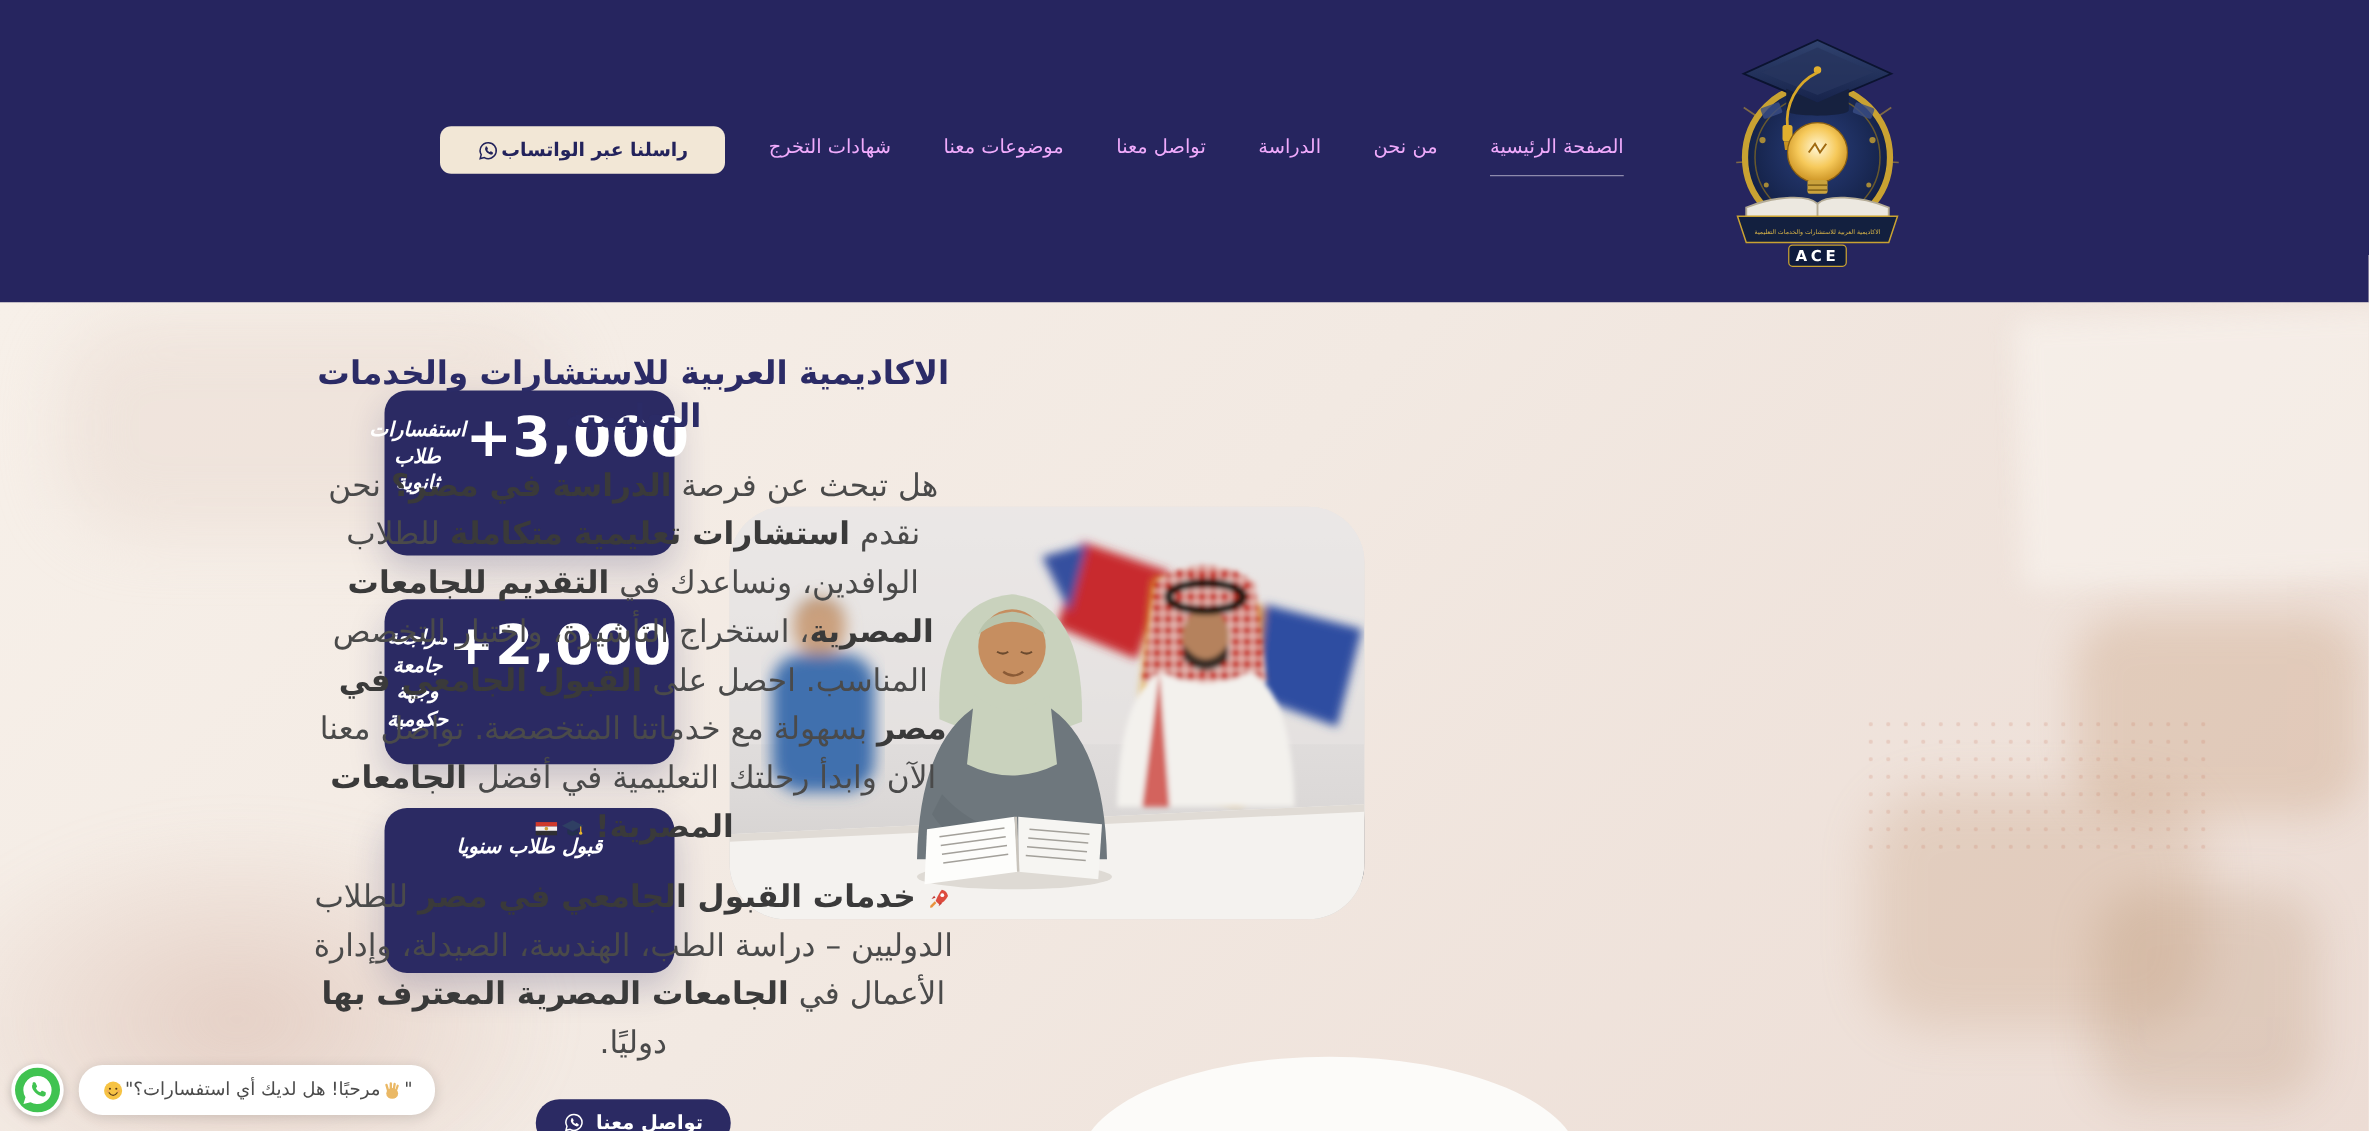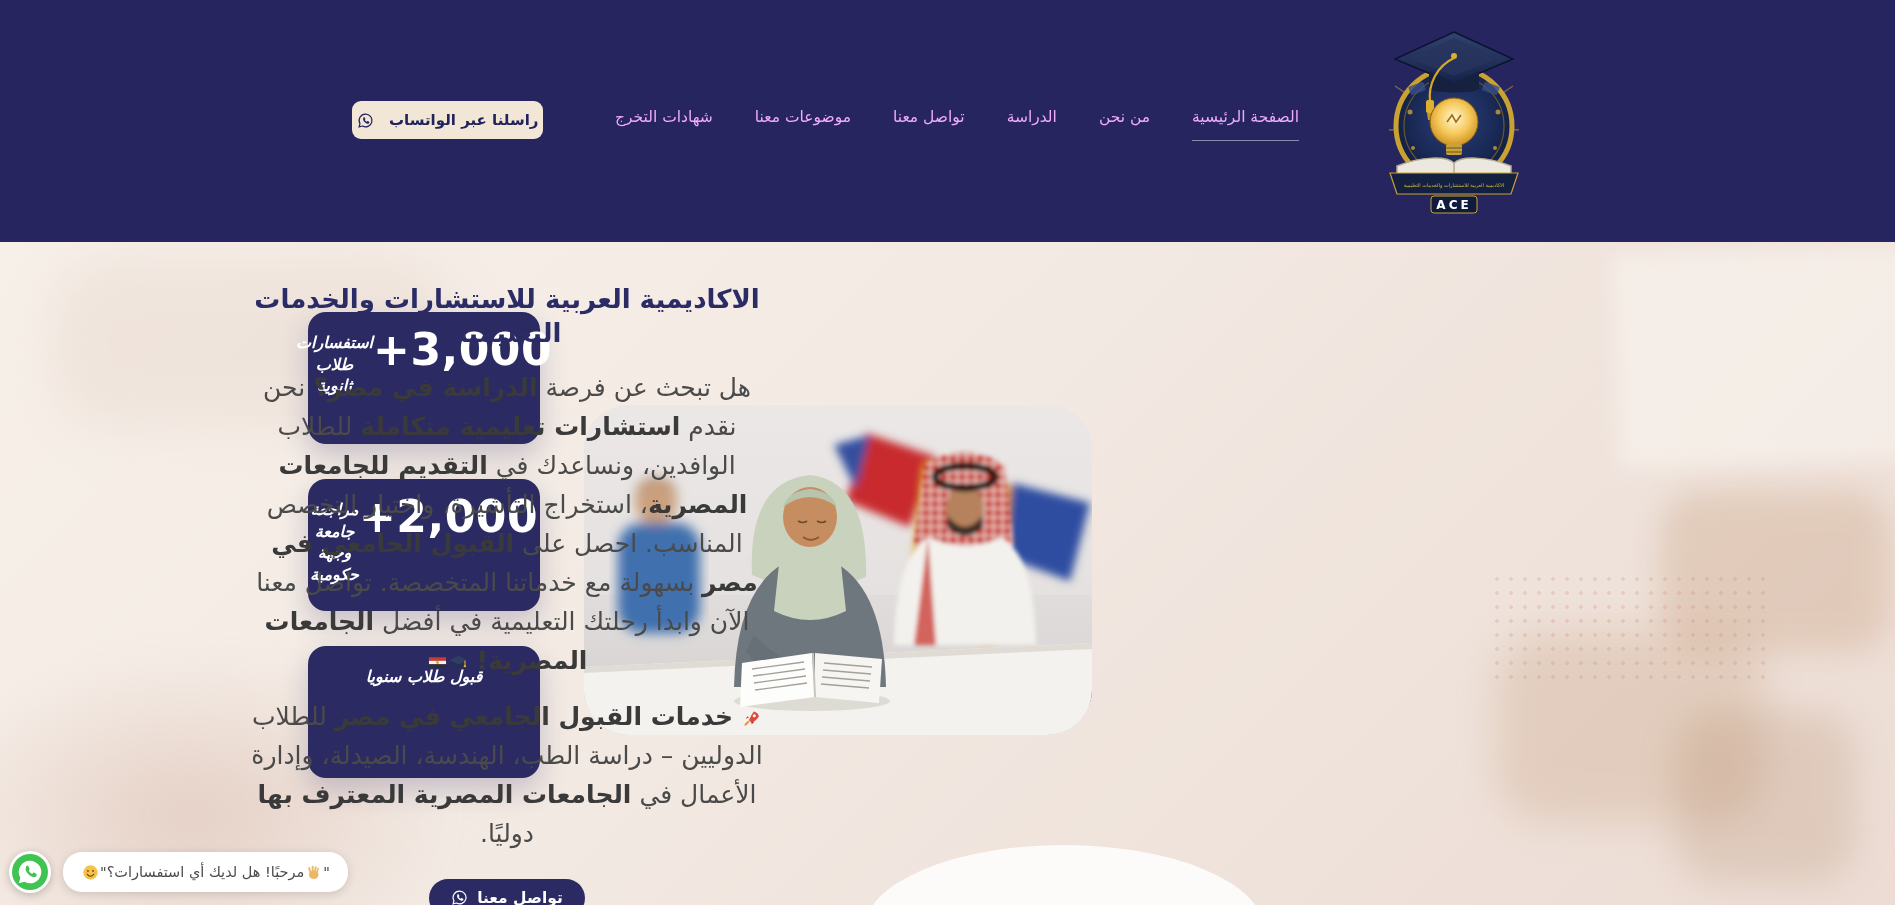--- a/index.html
+++ b/index.html
@@ -21,21 +21,21 @@
     position:absolute; top:108px; right:596px;
     display:flex; gap:42px; align-items:flex-start;
   }
   .nav a {
     color:#f0abfc; text-decoration:none; font-size:15.5px; font-weight:500;
     letter-spacing:.2px; white-space:nowrap; padding-bottom:14px;
   }
   .nav a.active { border-bottom:1.5px solid rgba(225,223,235,.55); }
   .wa-header-btn {
     position:absolute; top:101px; left:352px; height:38px;
-    display:flex; align-items:center; gap:15px; padding:0 5px;
+    display:flex; align-items:center; gap:2px; padding:0 30px;
     background:#f2e7d6; border:none; border-radius:9px; cursor:pointer;
     color:#23235c; font-size:15px; font-weight:700;
     font-family:inherit;
   }
   .wa-header-btn svg { width:17px; height:17px; }
   
   .hero {
     position:absolute; top:242px; right:0; width:1895px; height:663px;
     background:linear-gradient(135deg,#f7f0e9 0%,#f2e9e2 45%,#ecdcd4 100%);
     overflow:hidden;

